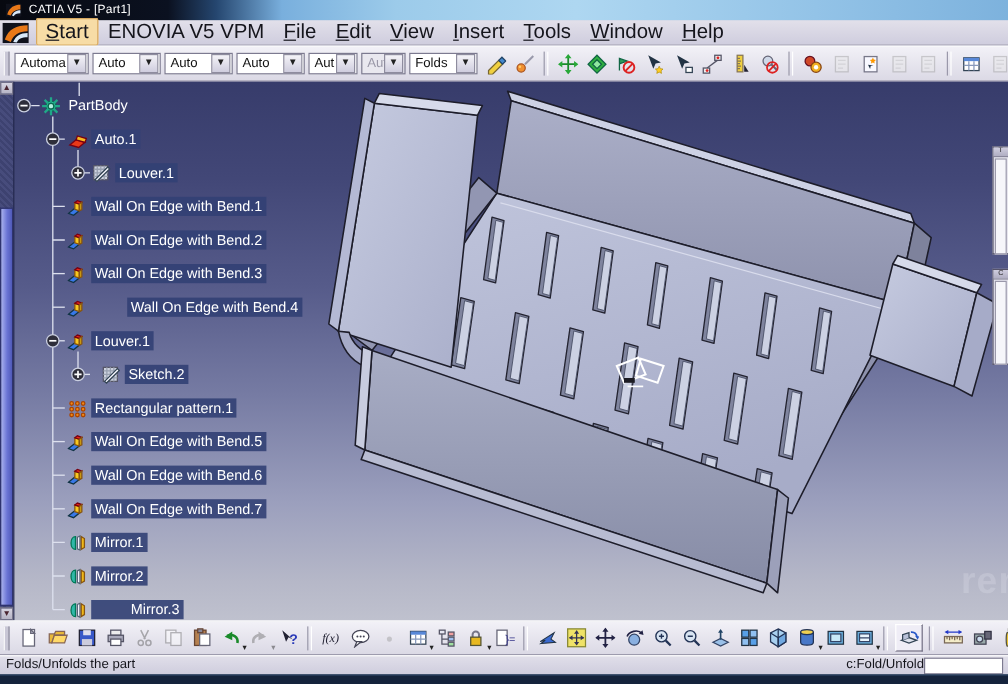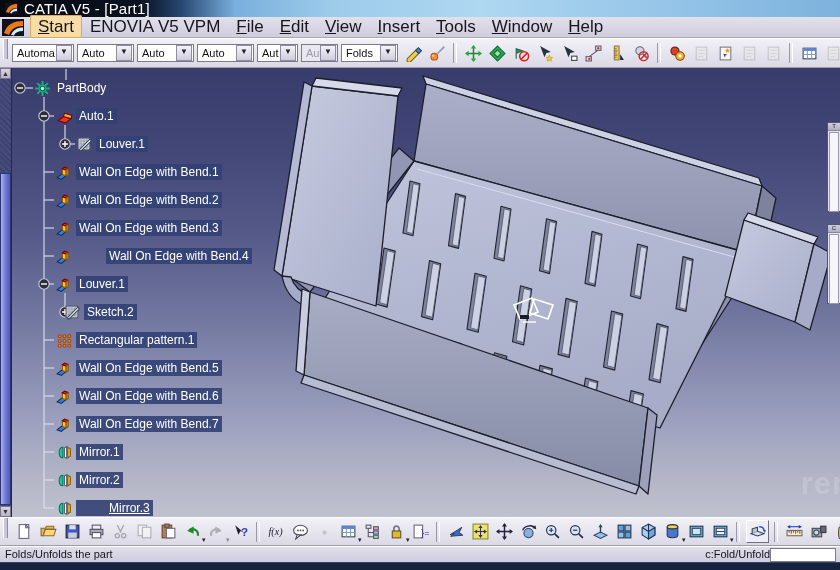--- a/index.html
+++ b/index.html
@@ -5,36 +5,36 @@
   html,body{margin:0;padding:0;width:840px;height:570px;overflow:hidden;
     font-family:"Liberation Sans","DejaVu Sans",sans-serif;background:#d6d4e0;}
   #app{position:relative;width:840px;height:570px;}
 
   
   .titlebar{position:absolute;left:0;top:0;width:840px;height:17px;
     background:linear-gradient(90deg,#070910 0px,#0b1120 140px,#25466f 180px,
       #79afdd 235px,#9ccbea 330px,#aed7f1 480px,#93c3e7 680px,#7db2dd 840px);
     display:flex;align-items:center;}
   .titlebar .t-icon{width:13px;height:11px;margin:0 6px 0 5px;flex:0 0 auto;}
-  .titlebar .t-text{color:#fff;font-size:15px;letter-spacing:.2px;}
+  .titlebar .t-text{color:#fff;font-size:10px;letter-spacing:.2px;}
 
   
   .menubar{position:absolute;left:0;top:17px;width:840px;height:21px;
     background:linear-gradient(#e2e0ea,#cfcdde);border-bottom:1px solid #a8a6b8;
     display:flex;align-items:center;box-sizing:border-box;}
   .menubar .m-logo{width:22px;height:17px;margin:0 6px 0 2px;flex:0 0 auto;}
   .menu-item{font-size:17px;color:#15151c;padding:2px 8px;white-space:nowrap;cursor:default;}
   .menu-item u{text-decoration:underline;}
   .menu-item.active{background:#f7dca6;border:1px solid #d8a960;border-radius:2px;padding:1px 7px;}
 
   
   .toolbar{position:absolute;left:0;width:840px;
     background:linear-gradient(#f2f1f7,#dbd9e5);
     border-top:1px solid #ffffff;border-bottom:1px solid #9d9bad;
-    display:flex;box-sizing:border-box;}
+    display:flex;align-items:center;box-sizing:border-box;}
   #toolbar-top{top:38px;height:30px;}
   #toolbar-bottom{top:517px;height:29px;}
   .handle{width:3px;height:20px;margin:0 4px 0 3px;flex:0 0 auto;
     border-left:1px solid #fff;border-right:1px solid #8e8c9e;
     background:#c9c7d6;}
   .tsep{width:2px;height:20px;margin:0 4px;flex:0 0 auto;
     border-left:1px solid #9a98aa;border-right:1px solid #fff;}
   .combo{height:18px;background:#fff;border:1px solid #7c7a90;display:flex;
     align-items:center;margin-right:3px;flex:0 0 auto;box-sizing:border-box;}
   .combo .c-val{font-size:11px;color:#111;padding:0 2px 0 4px;flex:1 1 auto;
@@ -70,21 +70,21 @@
   #vscroll .sb-down{bottom:0;}
   #vscroll .sb-thumb{position:absolute;left:0;top:105px;width:11px;height:332px;
     background:linear-gradient(90deg,#aab3ee,#6a74d4 55%,#4f59b8);
     border:1px solid #2e336e;box-sizing:border-box;}
 
   
   .tree-row{position:absolute;height:18px;display:flex;align-items:center;}
   .tree-row .t-ic{width:17px;height:17px;flex:0 0 auto;margin-right:3px;}
   .tree-row .t-lbl{font-size:12px;color:#fff;white-space:nowrap;padding:1px 3px;}
   .tree-row .t-lbl.boxed{background:rgba(50,64,116,.9);}
-  .tree-row .t-lbl.underlined{text-decoration:underline;padding-left:33px;}
+  .tree-row .t-lbl.underlined{padding-left:33px;}
 
   
   .edgepanel{position:absolute;right:0;width:13px;background:#e6e5ee;
     border:1px solid #55536a;border-right:none;box-sizing:border-box;}
   .edgepanel .ep-title{height:7px;background:linear-gradient(#cfcdde,#b0aec2);
     border-bottom:1px solid #88869a;font-size:6px;line-height:7px;color:#222;
     text-align:center;overflow:hidden;}
   .edgepanel .ep-body{margin:1px;background:#f6f6fa;border:1px solid #9a98aa;}
 
   
@@ -499,21 +499,21 @@
         </div>
         <div class="tree-row" style="left: 56px; top: 207px;">
           <span class="t-ic"><svg viewBox="0 0 16 16" width="17" height="17">
               <path d="M1 13l5-4 4 1.5-5 4z" fill="#3878e8" stroke="#134"></path>
               <path d="M6 4.5l3.5 1.2V11L6 9.8z" fill="#f8c820" stroke="#851"></path>
               <path d="M6 4.5l2-1.5 3.5 1.2-2 1.5z" fill="#e82818" stroke="#701"></path>
               <path d="M9.5 5.7l2-1.5V10l-2 1z" fill="#c89810" stroke="#851"></path>
             </svg></span>
           <span class="t-lbl boxed">Louver.1</span>
         </div>
-        <div class="tree-row" style="left: 64px; top: 235px; align-items: center;">
+        <div class="tree-row" style="left: 84px; top: 235px; align-items: center;">
           <span class="t-ic"><svg viewBox="0 0 16 16" width="17" height="17">
               <rect x="2" y="2" width="11" height="11" fill="#cdd2de" stroke="#556"></rect>
               <path d="M2 4.75h11M2 7.5h11M2 10.25h11M4.75 2v11M7.5 2v11M10.25 2v11" stroke="#98a0b0"></path>
               <path d="M3 13L13 3l1.5 1.5L4.5 14.3z" fill="#f8f8ff" stroke="#345"></path>
             </svg></span>
           <span class="t-lbl boxed">Sketch.2</span>
         </div>
         <div class="tree-row" style="left: 56px; top: 263px;">
           <span class="t-ic"><svg viewBox="0 0 16 16" width="17" height="17">
               <g fill="#f08818" stroke="#a40">

